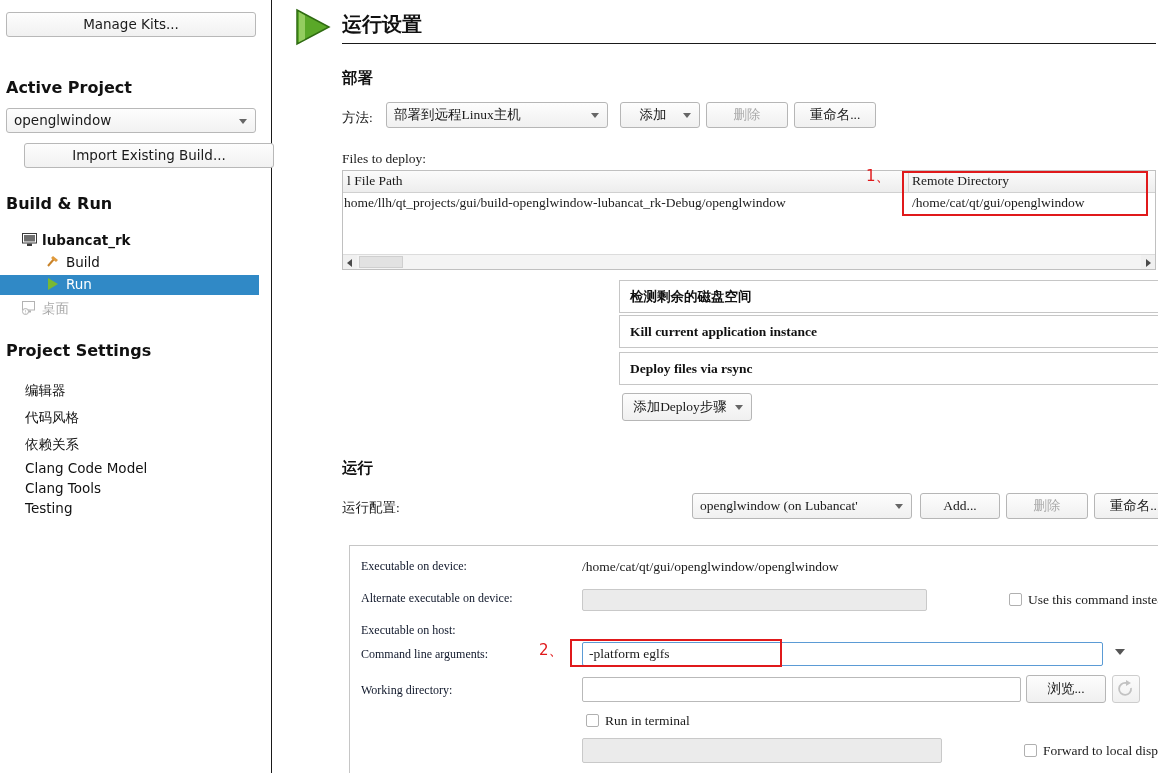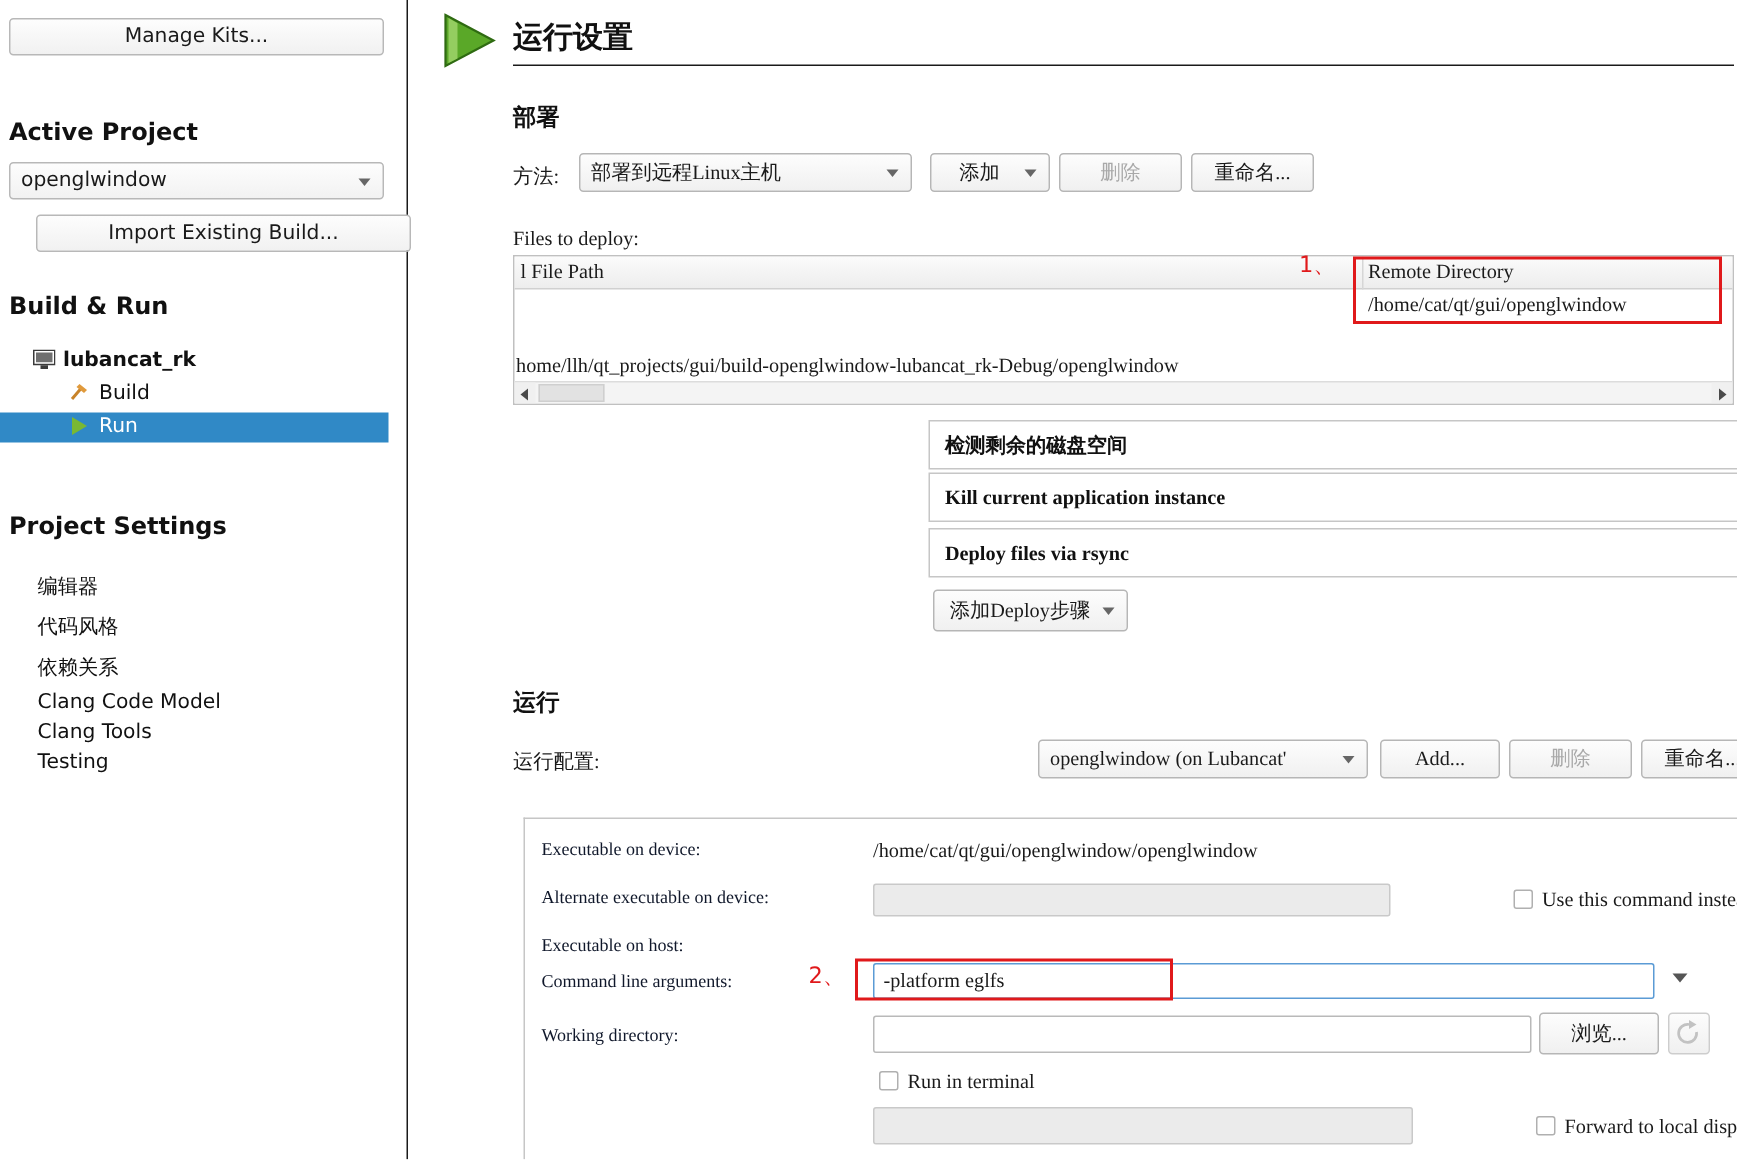--- a/index.html
+++ b/index.html
@@ -246,21 +246,21 @@
     left: 0; top: 24px;
     width: 100%; height: 20px;
   }
   .td {
     position: absolute;
     top: 0;
     font-size: 13.5px;
     color: #1a1a1a;
     white-space: nowrap;
   }
-  #td-local  { left: 1px; margin-top: 41px; }
+  #td-local  { left: 1px; }
   #td-remote { left: 569px; }
   #tbl-hscroll {
     position: absolute;
     left: 0; bottom: 0;
     width: 100%; height: 15px;
     background: #f4f4f4;
     border-top: 1px solid #dcdcdc;
     box-sizing: border-box;
   }
   .sb-arrow {
@@ -485,20 +485,31 @@
 
     <div class="tree-row" id="tree-run">
       <span class="ic">
         <svg width="12" height="14" viewBox="0 0 12 14">
           <path d="M1 1 L11 7 L1 13 Z" fill="#79b833"></path>
         </svg>
       </span>
       <span class="lbl">Run</span>
     </div>
 
+    <div class="tree-row" id="tree-desktop">
+      <span class="ic">
+        <svg width="15" height="14" viewBox="0 0 15 14">
+          <rect x="0.5" y="0.5" width="12" height="8.5" fill="#ffffff" stroke="#b3b3b3"></rect>
+          <rect x="4" y="9.5" width="5" height="2" fill="#b3b3b3"></rect>
+          <circle cx="3.5" cy="10.5" r="3" fill="#ffffff" stroke="#b3b3b3"></circle>
+          <text x="3.5" y="12.6" font-size="6" fill="#b3b3b3" text-anchor="middle">!</text>
+        </svg>
+      </span>
+      <span class="lbl">桌面</span>
+    </div>
 
     <div class="side-heading" id="h-project-settings">Project Settings</div>
 
     <div class="ps-item" id="ps-0">编辑器</div>
     <div class="ps-item" id="ps-1">代码风格</div>
     <div class="ps-item" id="ps-2">依赖关系</div>
     <div class="ps-item" id="ps-3">Clang Code Model</div>
     <div class="ps-item" id="ps-4">Clang Tools</div>
     <div class="ps-item" id="ps-5">Testing</div>
   </div>

